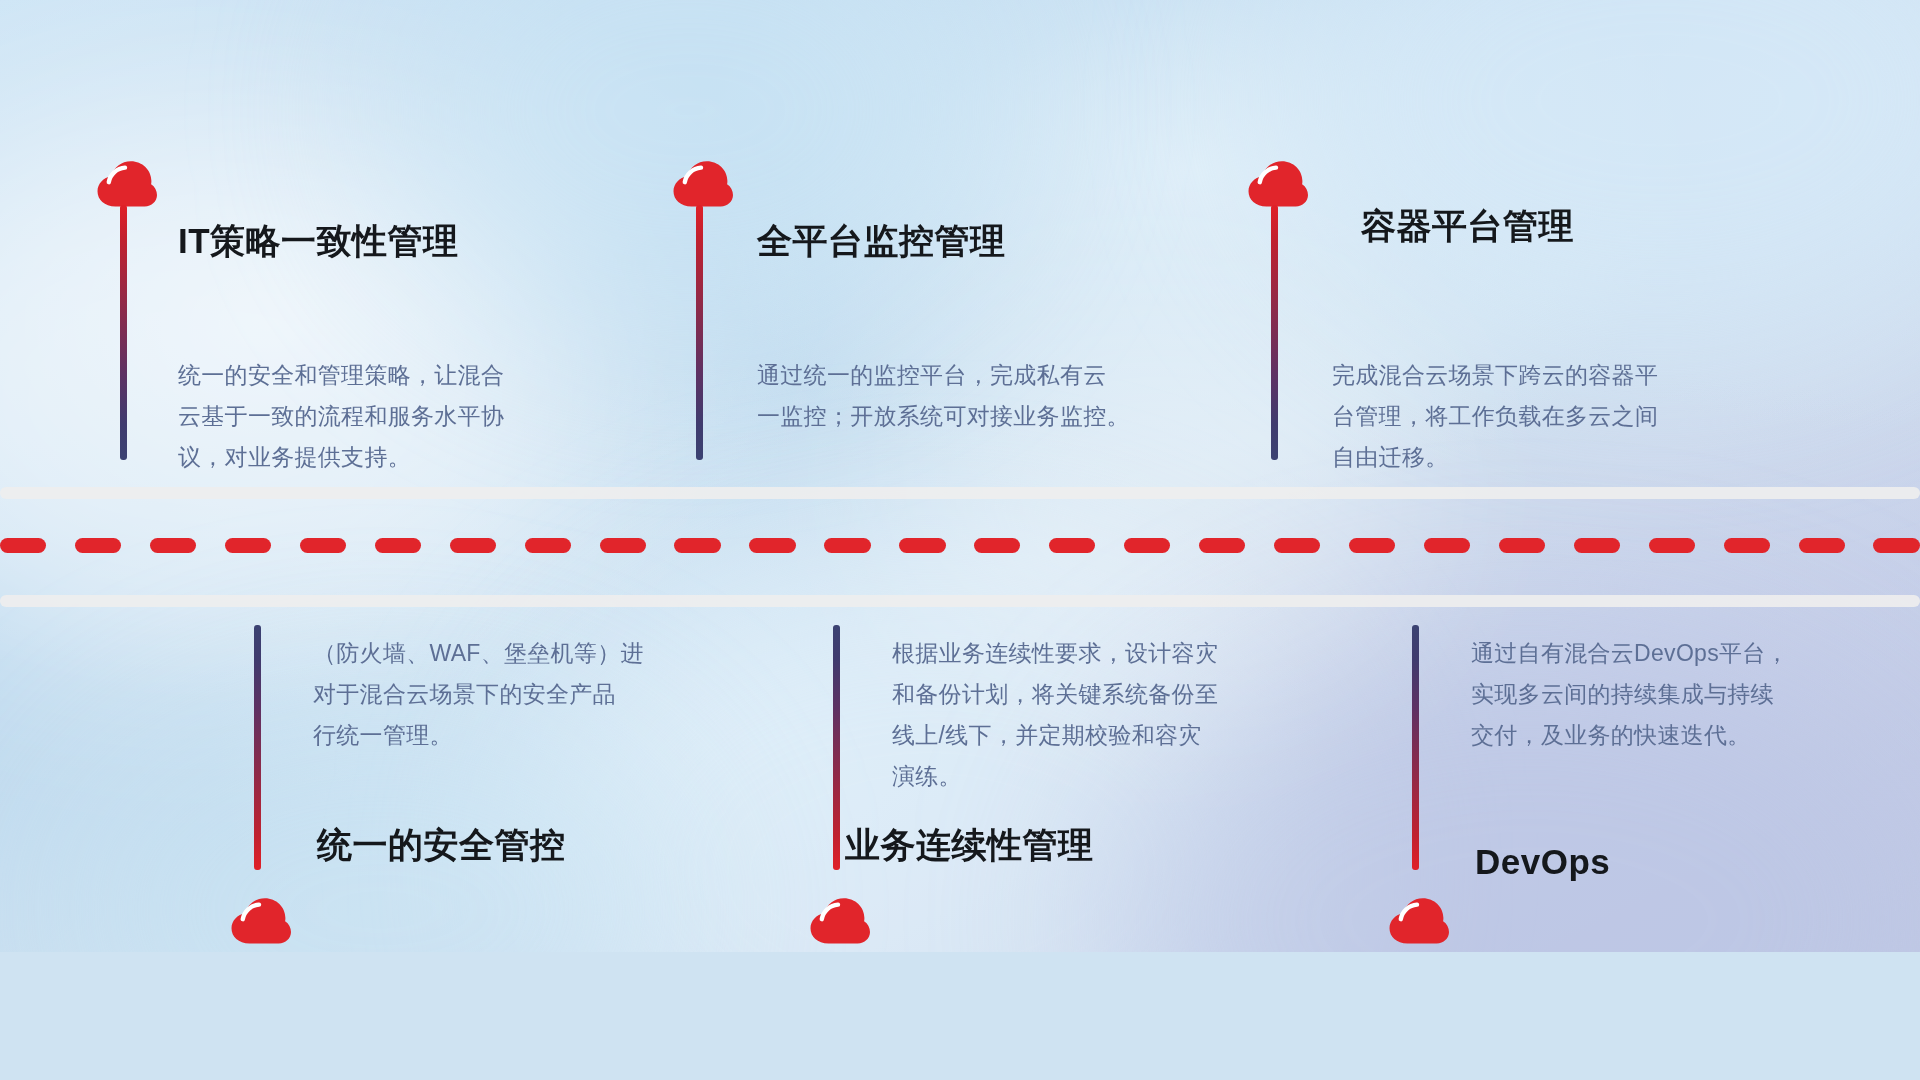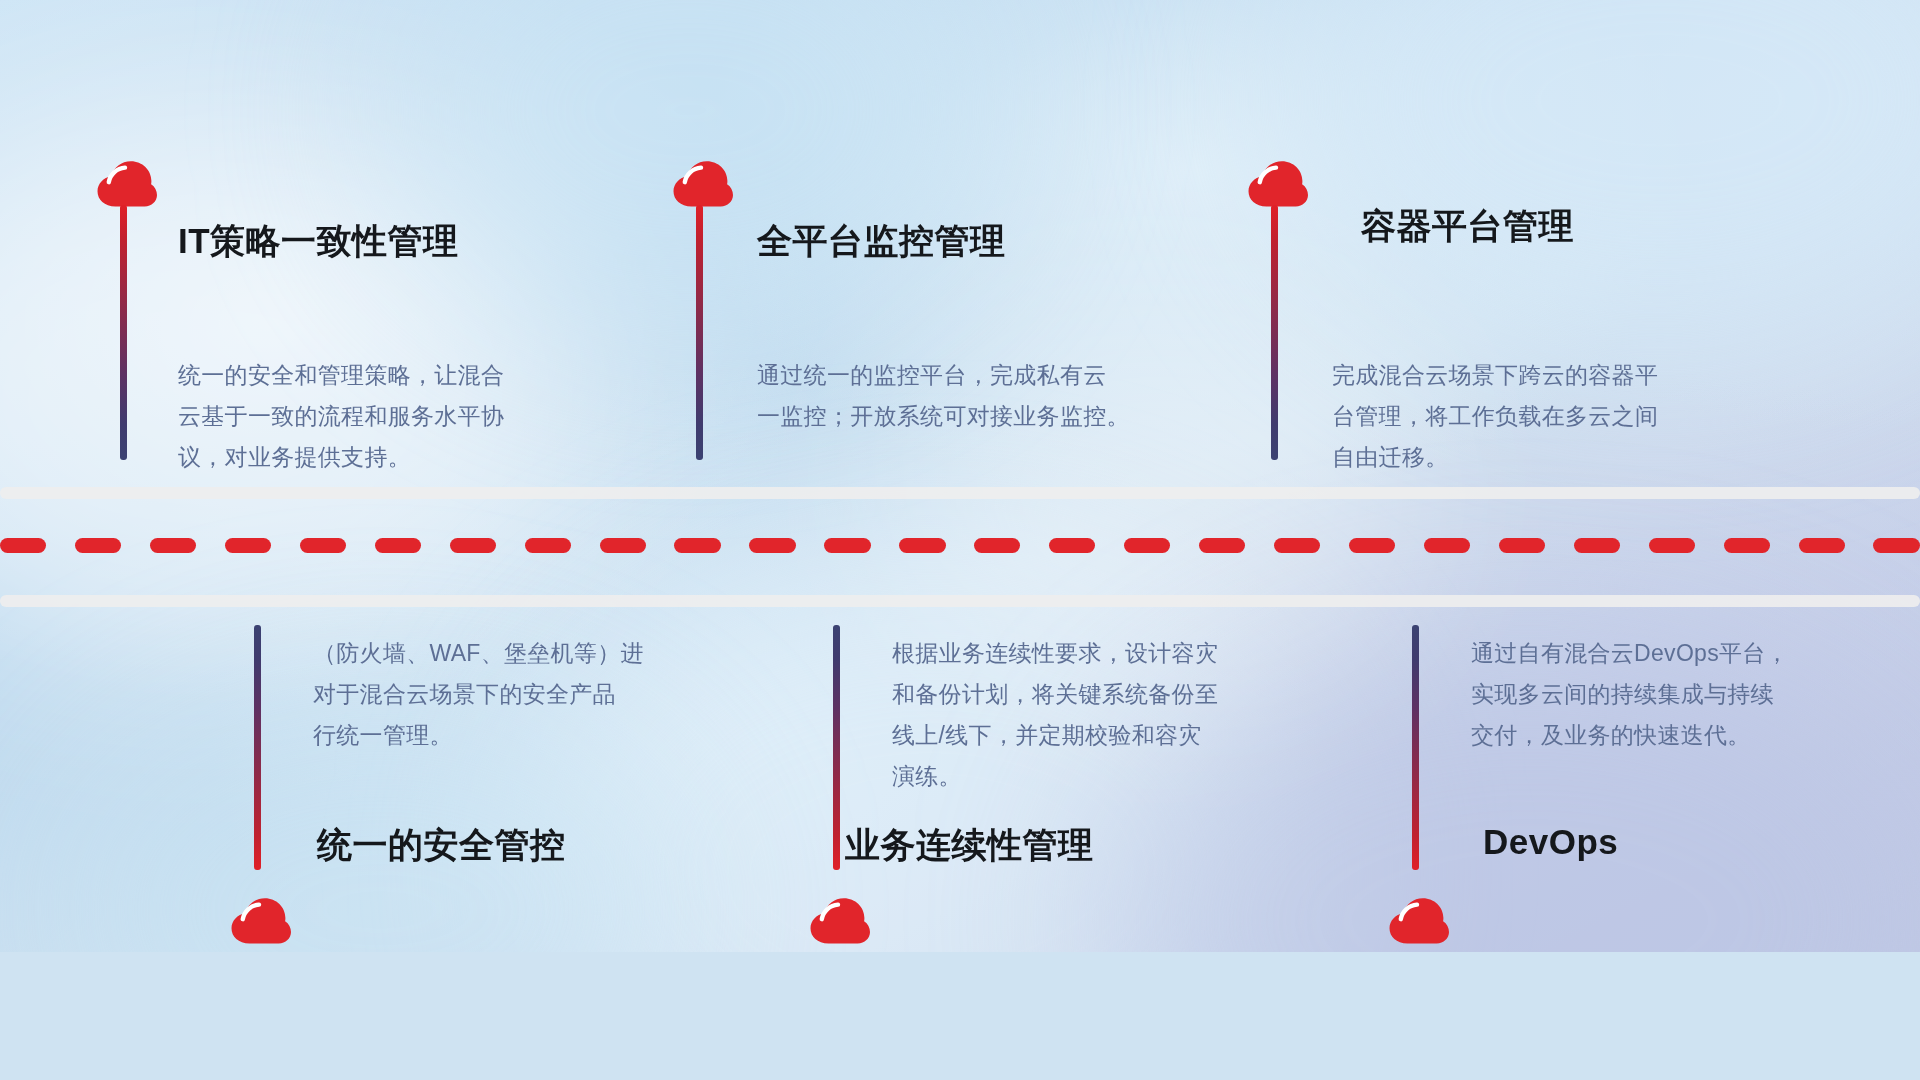--- a/index.html
+++ b/index.html
@@ -255,21 +255,21 @@
     </div>
   </div>
 
   <div class="col">
     <div class="stem up" style="left:1412px; top:625px; height:245px;"></div>
     <div class="body" style="left:1471px; top:633px;">
       <span class="ln">通过自有混合云DevOps平台，</span>
       <span class="ln">实现多云间的持续集成与持续</span>
       <span class="ln">交付，及业务的快速迭代。</span>
     </div>
-    <div class="title" style="left:1475px; top:822px;margin-left:8px;">DevOps</div>
+    <div class="title" style="left:1475px; top:842px;">DevOps</div>
     <div class="cloud" style="left:1388px; top:897px;">
       <svg viewBox="0 0 62 48" xmlns="http://www.w3.org/2000/svg" aria-hidden="true">
         <path d="M19.5 46.5 C8.4 46.5 1.5 39.6 1.5 31.3 C1.5 23.6 7.5 17.3 15.2 16.4 C17.4 7.4 25.4 1.2 34.9 1.2 C46.3 1.2 55.4 10.0 55.4 21.0 C55.4 22.1 55.3 23.2 55.1 24.2 C58.9 26.7 61.0 30.6 61.0 35.1 C61.0 41.5 55.6 46.5 48.7 46.5 Z" fill="#e1252b"></path>
         <path d="M12.8 22.2 C14.2 14.0 21.0 8.2 29.0 7.6" fill="none" stroke="#ffffff" stroke-width="4.4" stroke-linecap="round"></path>
       </svg>
     </div>
   </div>
 
 </div>
 

